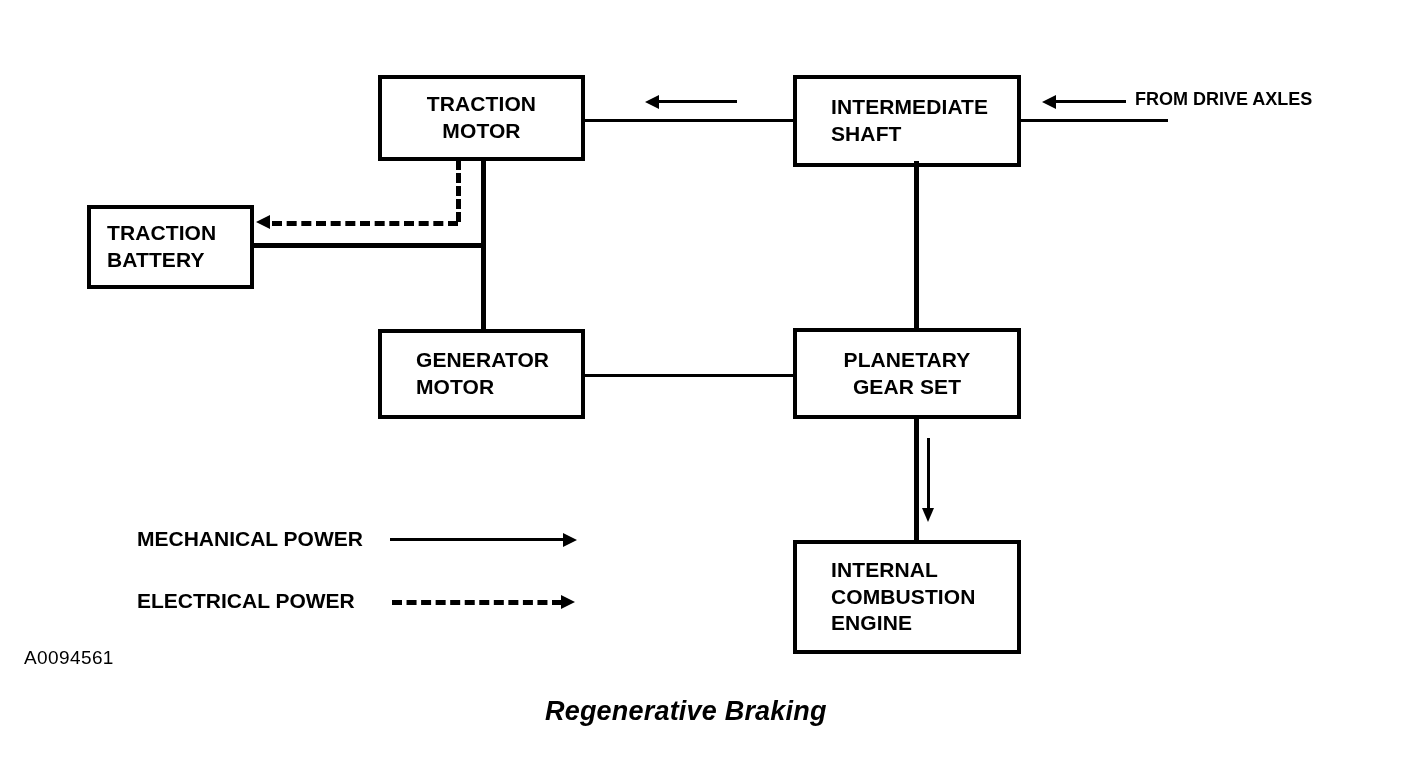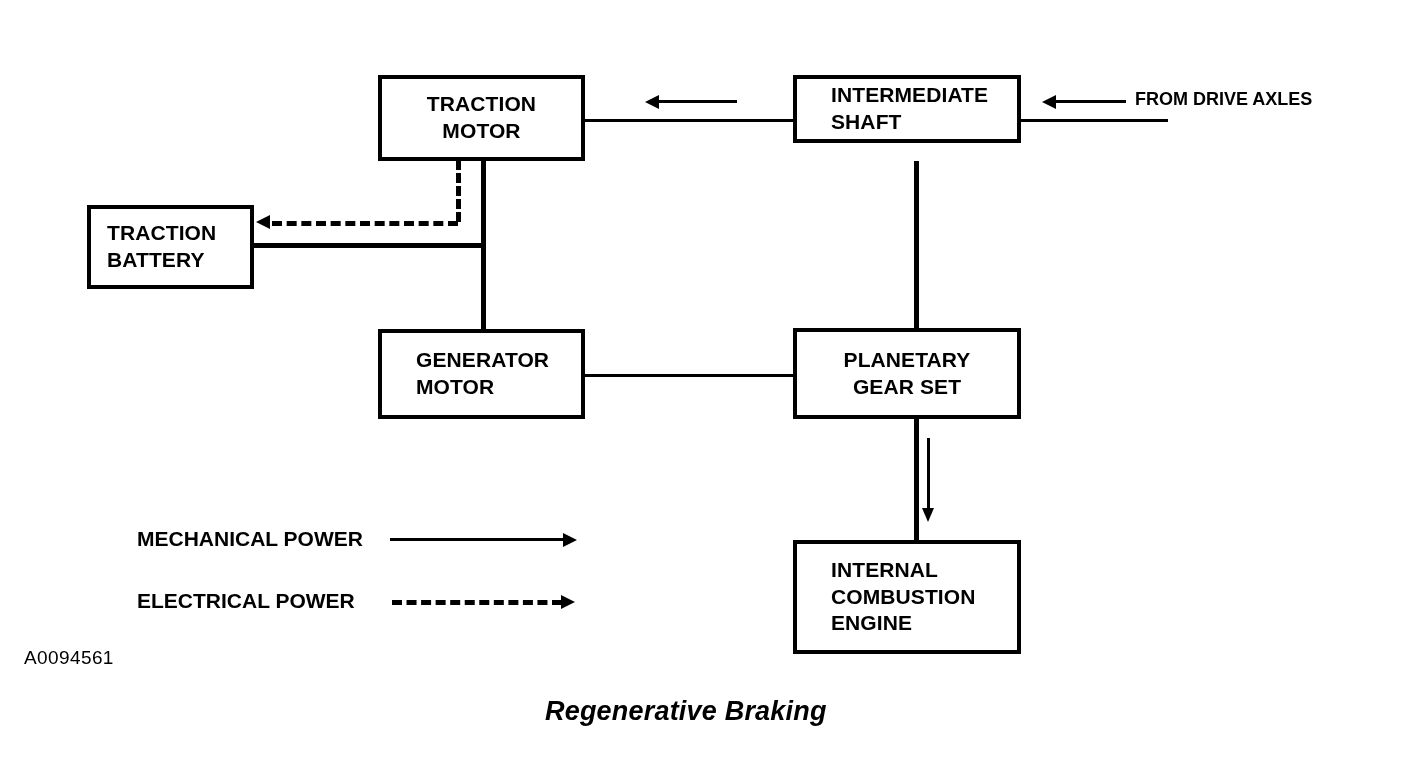--- a/index.html
+++ b/index.html
@@ -133,21 +133,21 @@
 </head>
 <body>
 
 <div id="canvas">
 
   <div class="box align-center" style="left:378px; top:75px; width:207px; height:86px;">
     <div class="box-text">TRACTION
 MOTOR</div>
   </div>
 
-  <div class="box align-left" style="left:793px; top:75px; width:228px; height:68px;justify-content:center;">
+  <div class="box align-left" style="left:793px; top:75px; width:228px; height:92px;justify-content:center;">
     <div class="box-text">INTERMEDIATE
 SHAFT</div>
   </div>
 
   <div class="box align-left" style="left:87px; top:205px; width:167px; height:84px;">
     <div class="box-text" style="padding-left:16px;">TRACTION
 BATTERY</div>
   </div>
 
   <div class="box align-left" style="left:378px; top:329px; width:207px; height:90px;">

